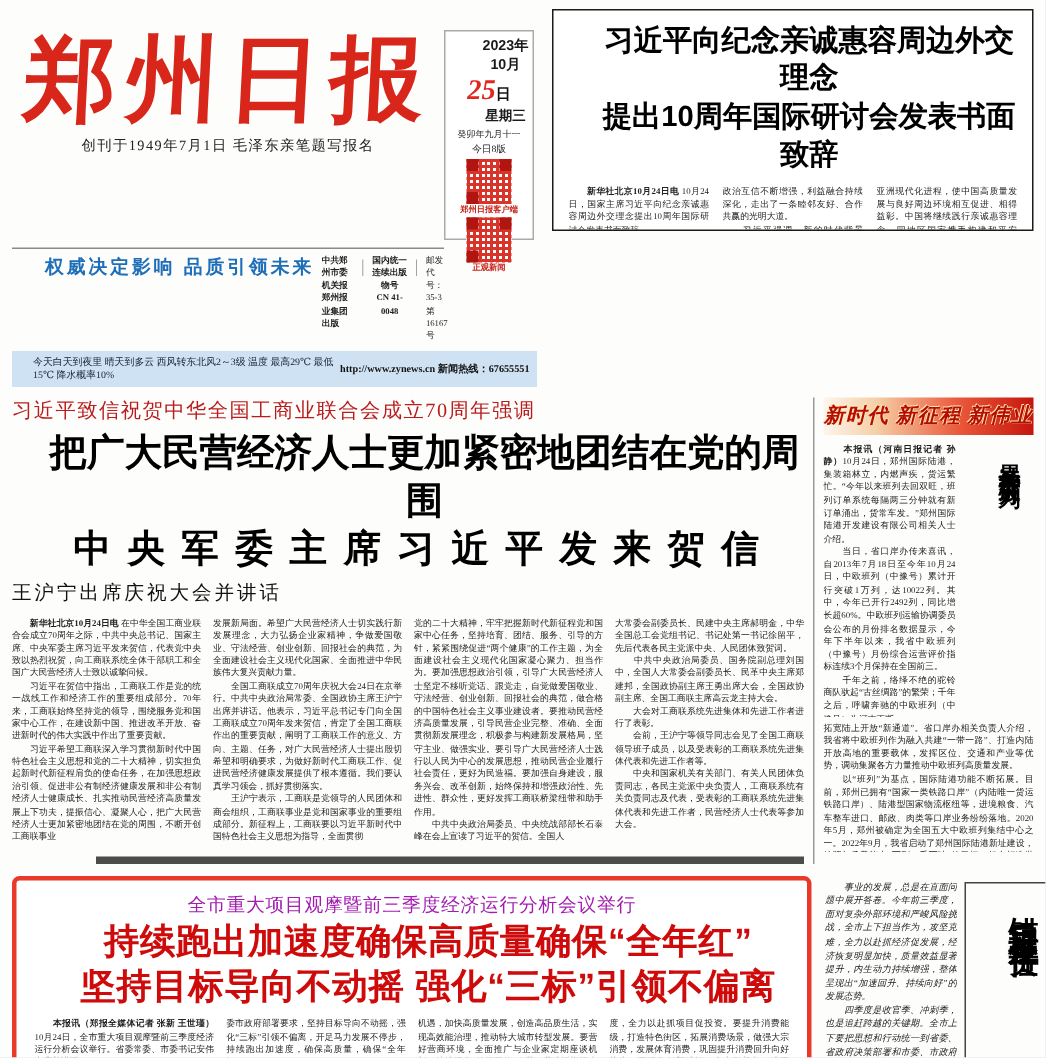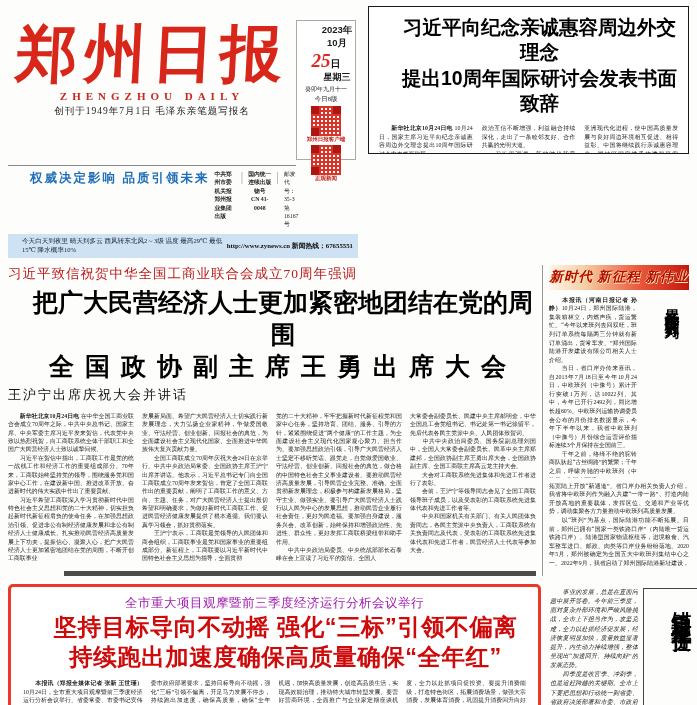--- a/index.html
+++ b/index.html
@@ -115,21 +115,20 @@
 <body>
 
 <div class="page">
 
   <div class="header-row">
 
     <div class="masthead">
       <div class="mast-top">
         <div class="mast-title-wrap">
           <div class="paper-title">郑州日报</div>
-          <div class="paper-title-en">ZHENGZHOU DAILY</div>
           <div class="founded-line">创刊于1949年7月1日 毛泽东亲笔题写报名</div>
         </div>
 
         <div class="date-box">
           <div class="db-ym sans">2023年10月</div>
           <div class="db-day"><span>25</span><span class="suffix">日</span></div>
           <div class="db-week sans">星期三</div>
           <div class="db-lunar">癸卯年九月十一</div>
           <div class="db-pages">今日8版</div>
           <div class="qr"></div>
@@ -173,21 +172,21 @@
 　　纪念亲诚惠容周边外交理念提出10周年国际研讨会当日在北京举行，由中共中央外办、外交部联合举办。</div>
       </div>
     </div>
   </div>
 
   <div class="mid-row">
 
     <div class="mid-left">
       <div class="mid-kicker">习近平致信祝贺中华全国工商业联合会成立70周年强调</div>
       <div class="mid-h1 sans">把广大民营经济人士更加紧密地团结在党的周围</div>
-      <div class="mid-h2 sans">全国政协副主席王勇出席大会</div>
+      <div class="mid-h2 sans">中央军委主席习近平发来贺信</div>
       <div class="mid-deck">王沪宁出席庆祝大会并讲话</div>
       <div class="mid-cols">
         <div class="ncol"><b>　　新华社北京10月24日电 </b><span>在中华全国工商业联合会成立70周年之际，中共中央总书记、国家主席、中央军委主席习近平发来贺信，代表党中央致以热烈祝贺，向工商联系统全体干部职工和全国广大民营经济人士致以诚挚问候。
 　　习近平在贺信中指出，工商联工作是党的统一战线工作和经济工作的重要组成部分。70年来，工商联始终坚持党的领导，围绕服务党和国家中心工作，在建设新中国、推进改革开放、奋进新时代的伟大实践中作出了重要贡献。
 　　习近平希望工商联深入学习贯彻新时代中国特色社会主义思想和党的二十大精神，切实担负起新时代新征程肩负的使命任务，在加强思想政治引领、促进非公有制经济健康发展和非公有制经济人士健康成长、扎实推动民营经济高质量发展上下功夫，提振信心、凝聚人心，把广大民营经济人士更加紧密地团结在党的周围，不断开创工商联事业</span></div>
         <div class="ncol">发展新局面。希望广大民营经济人士切实践行新发展理念，大力弘扬企业家精神，争做爱国敬业、守法经营、创业创新、回报社会的典范，为全面建设社会主义现代化国家、全面推进中华民族伟大复兴贡献力量。
 　　全国工商联成立70周年庆祝大会24日在京举行。中共中央政治局常委、全国政协主席王沪宁出席并讲话。他表示，习近平总书记专门向全国工商联成立70周年发来贺信，肯定了全国工商联作出的重要贡献，阐明了工商联工作的意义、方向、主题、任务，对广大民营经济人士提出殷切希望和明确要求，为做好新时代工商联工作、促进民营经济健康发展提供了根本遵循。我们要认真学习领会，抓好贯彻落实。
 　　王沪宁表示，工商联是党领导的人民团体和商会组织，工商联事业是党和国家事业的重要组成部分。新征程上，工商联要以习近平新时代中国特色社会主义思想为指导，全面贯彻</div>
         <div class="ncol">党的二十大精神，牢牢把握新时代新征程党和国家中心任务，坚持培育、团结、服务、引导的方针，紧紧围绕促进“两个健康”的工作主题，为全面建设社会主义现代化国家凝心聚力、担当作为。要加强思想政治引领，引导广大民营经济人士坚定不移听党话、跟党走，自觉做爱国敬业、守法经营、创业创新、回报社会的典范，做合格的中国特色社会主义事业建设者。要推动民营经济高质量发展，引导民营企业完整、准确、全面贯彻新发展理念，积极参与构建新发展格局，坚守主业、做强实业。要引导广大民营经济人士践行以人民为中心的发展思想，推动民营企业履行社会责任，更好为民造福。要加强自身建设，服务兴会、改革创新，始终保持和增强政治性、先进性、群众性，更好发挥工商联桥梁纽带和助手作用。
 　　中共中央政治局委员、中央统战部部长石泰峰在会上宣读了习近平的贺信。全国人</div>
@@ -215,22 +214,22 @@
       </div>
       <div class="side-cont"><span>拓宽陆上开放“新通道”。省口岸办相关负责人介绍，我省将中欧班列作为融入共建“一带一路”、打造内陆开放高地的重要载体，发挥区位、交通和产业等优势，调动集聚各方力量推动中欧班列高质量发展。
 　　以“班列”为基点，国际陆港功能不断拓展。目前，郑州已拥有“国家一类铁路口岸”（内陆唯一货运铁路口岸）、陆港型国家物流枢纽等，进境粮食、汽车整车进口、邮政、肉类等口岸业务纷纷落地。2020年5月，郑州被确定为全国五大中欧班列集结中心之一。2022年9月，我省启动了郑州国际陆港新址建设，按照年承载能力“万列、千万吨”的目标，努力打造世界级国际铁路枢纽港、中欧班列运贸产创新发展示范区、内陆口岸经济高质量发展先行区。</span></div>
     </div>
   </div>
 
   <div class="bottom-row">
 
     <div class="red-box">
       <div class="rb-kicker">全市重大项目观摩暨前三季度经济运行分析会议举行</div>
+      <div class="rb-h sans">持续跑出加速度确保高质量确保“全年红”</div>
       <div class="rb-h sans">坚持目标导向不动摇 强化“三标”引领不偏离</div>
-      <div class="rb-h sans">持续跑出加速度确保高质量确保“全年红”</div>
       <div class="rb-cols">
         <div class="ncol"><b>　　本报讯（郑报全媒体记者 张新 王世瑾）</b><span>10月24日，全市重大项目观摩暨前三季度经济运行分析会议举行。省委常委、市委书记安伟出席并讲话。
 　　市委副书记、市长何雄作工作部署，市领导周富强、杜新军、吕挺琳、黄卿、路云、陈明、虎强、李党生、宋红伟等出席。
 　　会前，安伟、何雄分别带队进行观摩。会议通报了前三季度经济运行情况，惠济区、巩义市、二七区、新郑市、经开区作发言。
 　　安伟指出，前三季度全市经济快速恢复性增长，四季度要坚决落实省委省政府和市</span></div>
         <div class="ncol">委市政府部署要求，坚持目标导向不动摇，强化“三标”引领不偏离，开足马力发展不停步，持续跑出加速度，确保高质量，确保“全年红”。
 　　安伟强调，要强化调度，加强要素保障，以天保周，以周保旬，以旬保月，以月保季，以季保年，确保企业正常运转、经济健康发展。要聚焦投资拉动，坚持储备项目抓规划、规划项目抓开工、在建项目抓进度、投产项目抓达效，全力推进项目建设。要广泛开展助企纾困，深入推进“万人助万企”活动，帮助困难企业尽快渡过难关。要抓住政策</div>
         <div class="ncol">机遇，加快高质量发展，创造高品质生活，实现高效能治理，推动特大城市转型发展。要营好营商环境，全面推广与企业家定期座谈机制，持续深化“放管服效”改革，营造近悦远来的发展环境。要强化统筹，更好统筹发展和安全、统筹发展和生态环境保护、统筹决胜四季度与明年工作谋划，实现多项目标的动态平衡和一体推进。要加强组织领导，坚持大员上阵，坚持主题教育与中心工作一体推进、双促双赢，严格落实责任，确保高质量完成全年目标任务。
 　　何雄作工作部署时强调，要加快项目进</div>
         <div class="ncol">度，全力以赴抓项目促投资。要提升消费能级，打造特色街区，拓展消费场景，做强大宗消费，发展体育消费，巩固提升消费回升向好势头。要强化创新赋能，全力引机构、建平台、育产业、聚人才、优服务，持续增强科技创新引领支撑作用。要扩大开放招商，聚焦新领域、布局新赛道，引进更多高质量项目。要抓好产业转型，树立链式思维，推动智能化转型，走好新型工业化道路。要深化重大改革，办好民生实事，守牢安全底线，前瞻谋划明年工作，确保今年收好官、明年起好步。</div>

